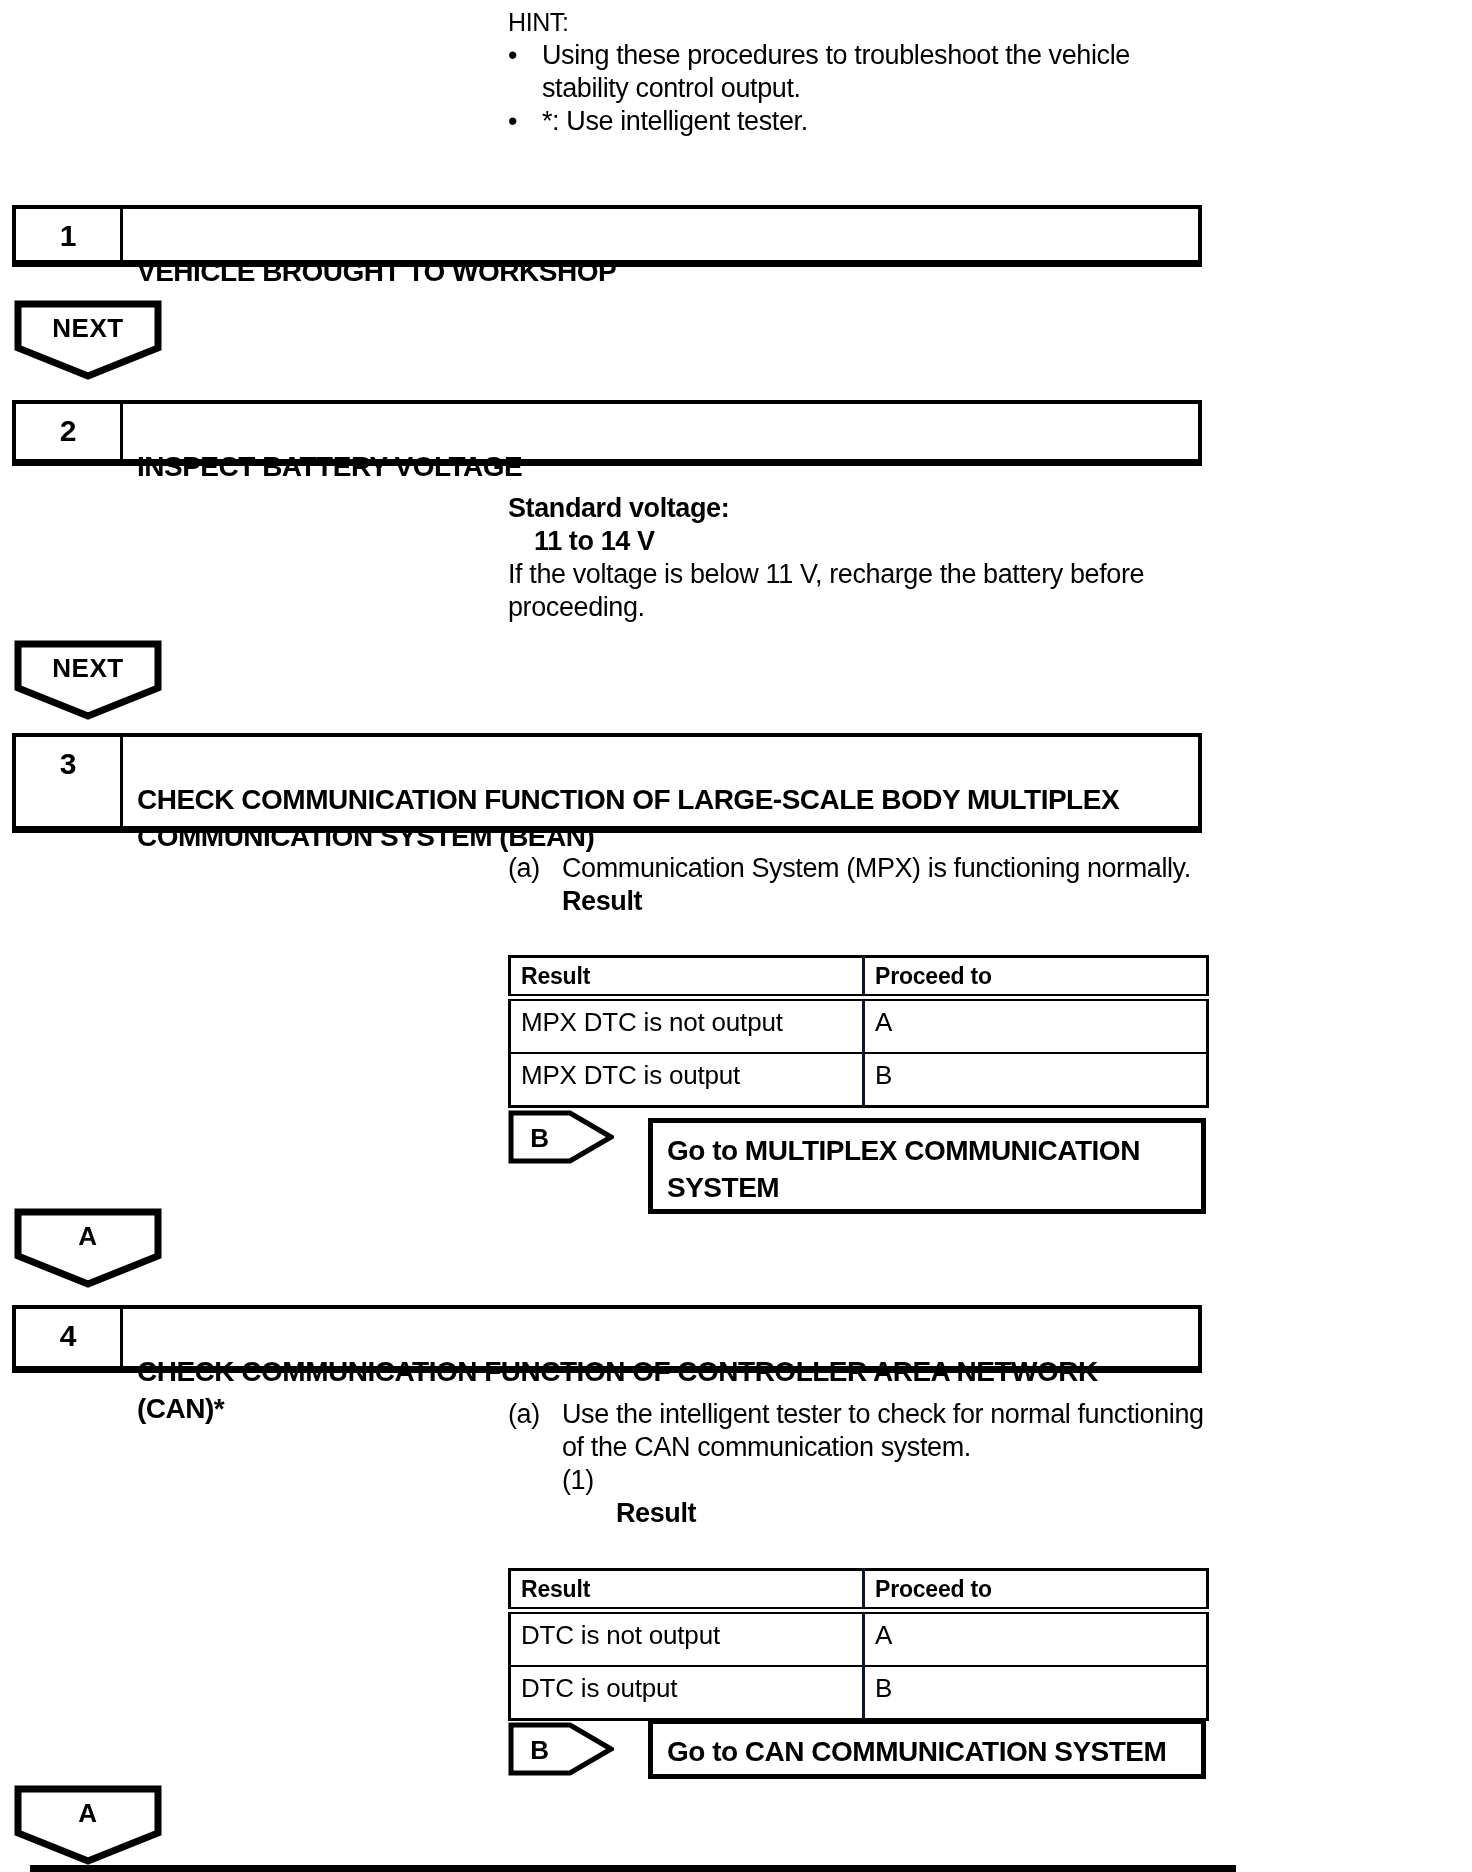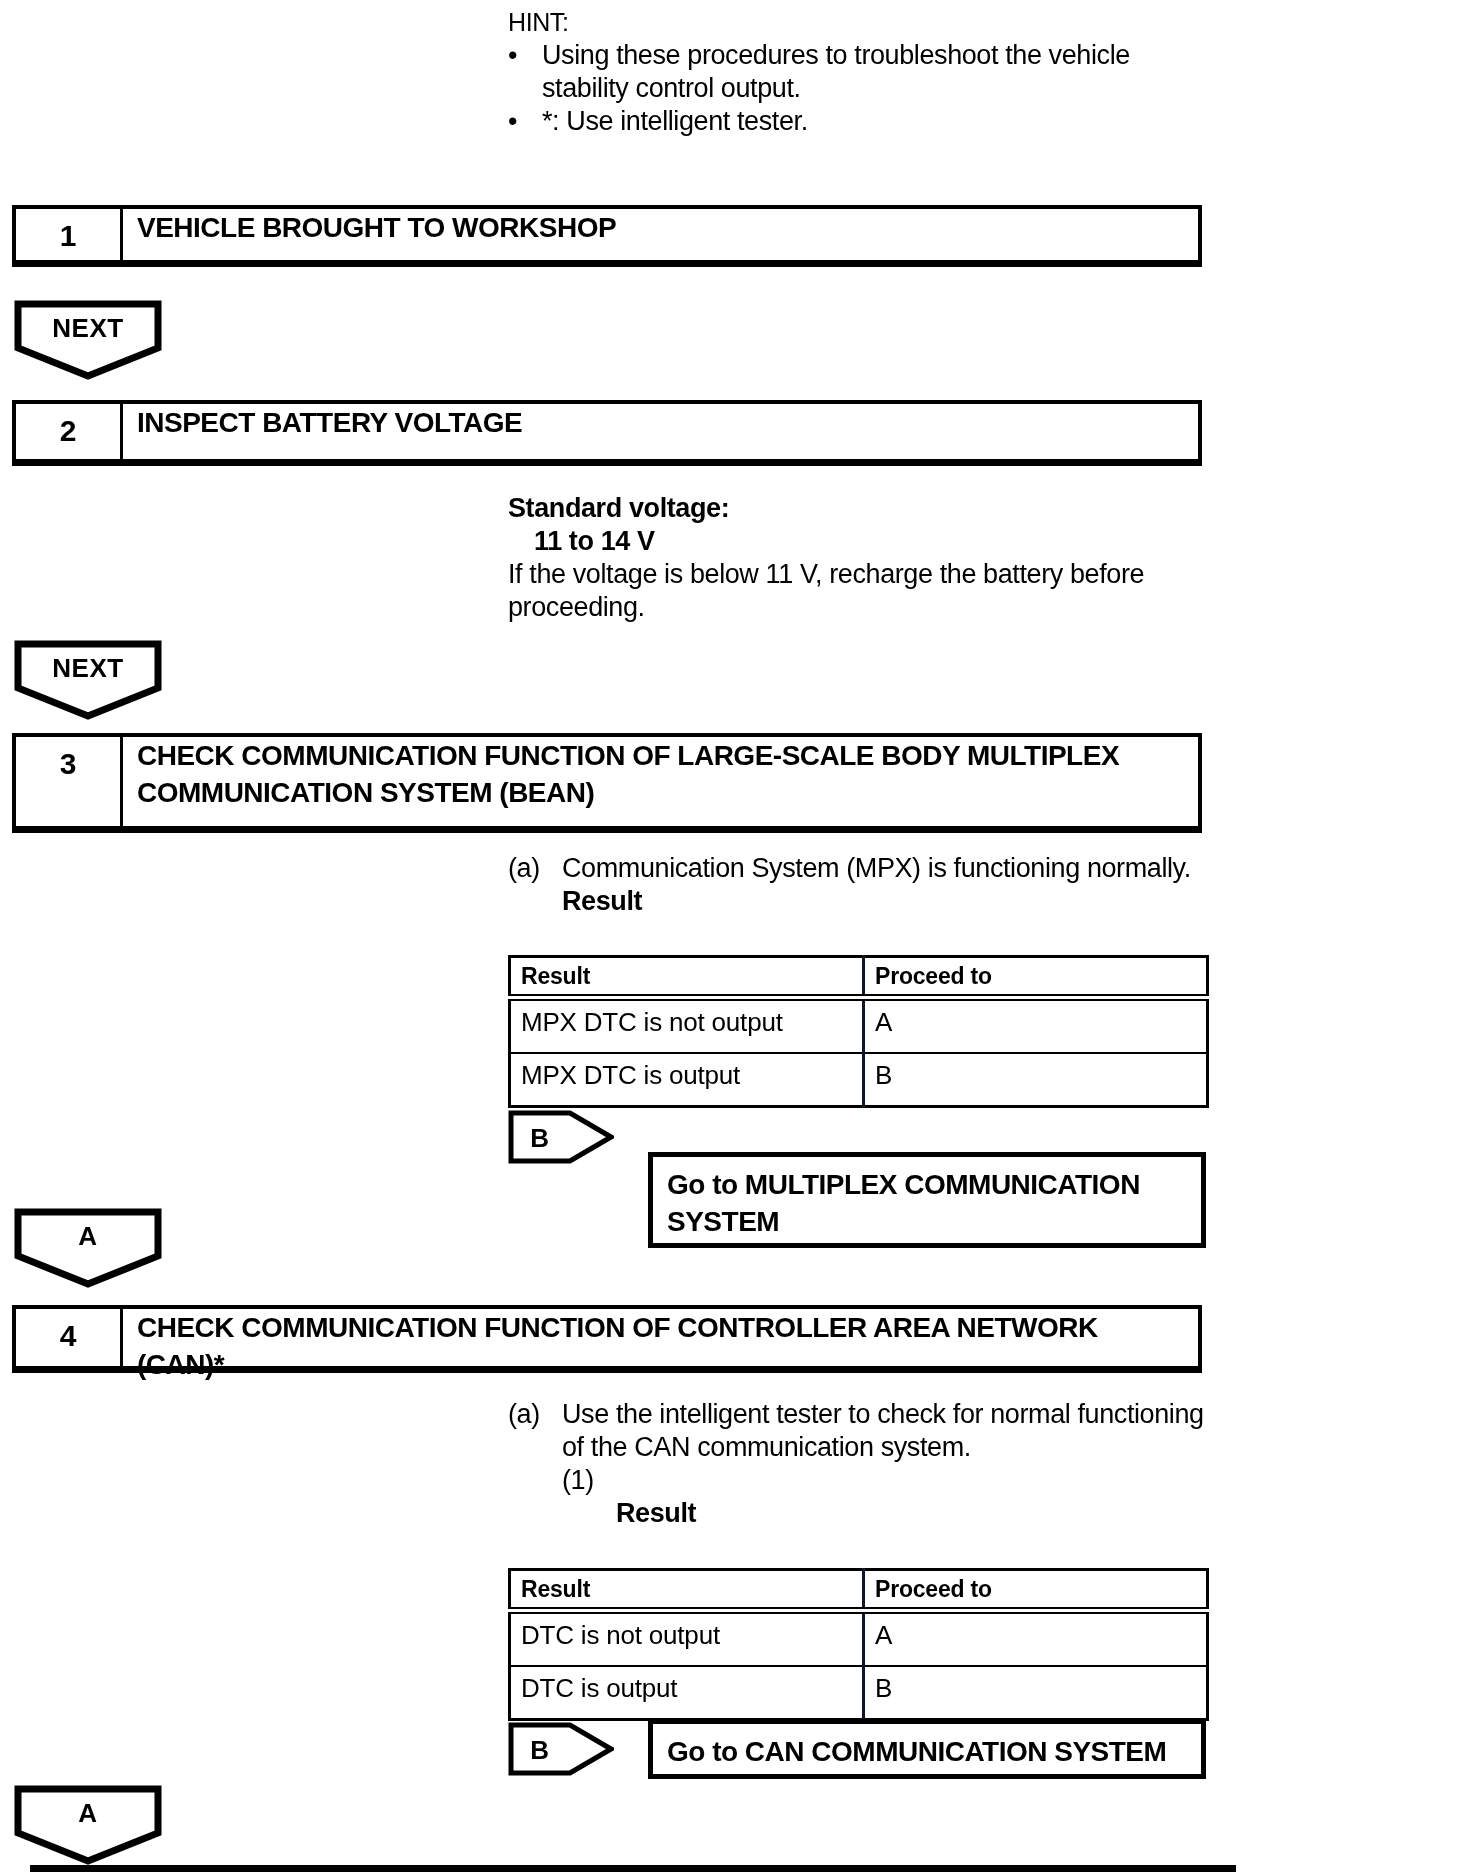--- a/index.html
+++ b/index.html
@@ -9,21 +9,21 @@
   
   .hint-label{font-size:25px;line-height:33px;letter-spacing:-0.4px;}
   .bullet-row{display:flex;align-items:flex-start;}
   .bullet-mark{width:34px;flex:none;font-size:27px;line-height:33px;}
   .bullet-lines{font-size:27px;line-height:33px;letter-spacing:-0.4px;}
   
   .stepbox{position:absolute;left:12px;width:1190px;border:4px solid #000;border-bottom-width:7px;
            box-sizing:border-box;background:#fff;display:flex;}
   .stepnum{width:104px;flex:none;border-right:3px solid #000;text-align:center;
            font-weight:bold;font-size:30px;padding-top:10px;letter-spacing:-0.3px;}
-  .steptitle{flex:1;padding:0 14px 0 14px;font-weight:bold;font-size:28px;line-height:37px;letter-spacing:-0.5px;}
+  .steptitle{flex:1;padding:10px 14px 0 14px;font-weight:bold;font-size:28px;line-height:37px;letter-spacing:-0.5px;margin-top:34px;}
   
   .banner text, .bpent text{font-weight:bold;font-size:26px;letter-spacing:0.5px;}
   
   .prow{display:flex;align-items:flex-start;}
   .pmark{width:54px;flex:none;font-size:27px;line-height:33px;letter-spacing:-0.4px;}
   .plines{font-size:27px;line-height:33px;letter-spacing:-0.4px;max-width:660px;}
   .result-label{font-weight:bold;font-size:27px;line-height:33px;letter-spacing:-0.4px;}
   .spec-heading,.spec-value{font-weight:bold;font-size:27px;line-height:33px;letter-spacing:-0.4px;}
   .spec-note{font-size:27px;line-height:33px;letter-spacing:-0.4px;}
   
@@ -137,21 +137,21 @@
   </tbody>
     </table>
 
   <div class="abs" style="left:508px;top:1110px;">
     <svg class="bpent" width="106" height="54" viewBox="0 0 106 54">
       <polygon points="3,3 62,3 103,27 62,51 3,51" fill="#ffffff" stroke="#000000" stroke-width="5"></polygon>
       <text x="32" y="37" text-anchor="middle">B</text>
     </svg>
   </div>
 
-  <div class="gotobox" style="left:648px;top:1152px;width:558px;height:96px;">
+  <div class="gotobox" style="left:648px;top:1118px;width:558px;height:96px;">
     <div>
         <div>Go to MULTIPLEX COMMUNICATION</div>
         <div>SYSTEM</div>
       </div>
   </div>
 
   <div class="abs" style="left:14px;top:1208px;">
     <svg class="banner" width="148" height="80" viewBox="0 0 148 80">
       <polygon points="4,4 144,4 144,48 74,76 4,48" fill="#ffffff" stroke="#000000" stroke-width="7"></polygon>
       <text x="74" y="37" text-anchor="middle">A</text>

